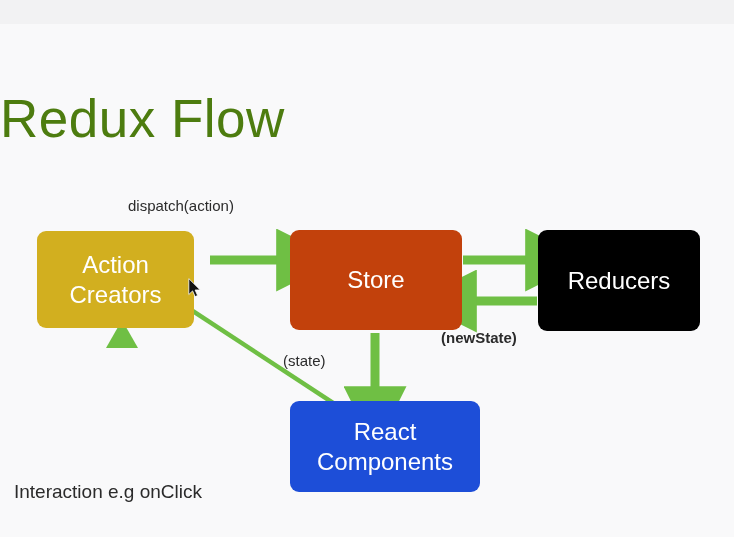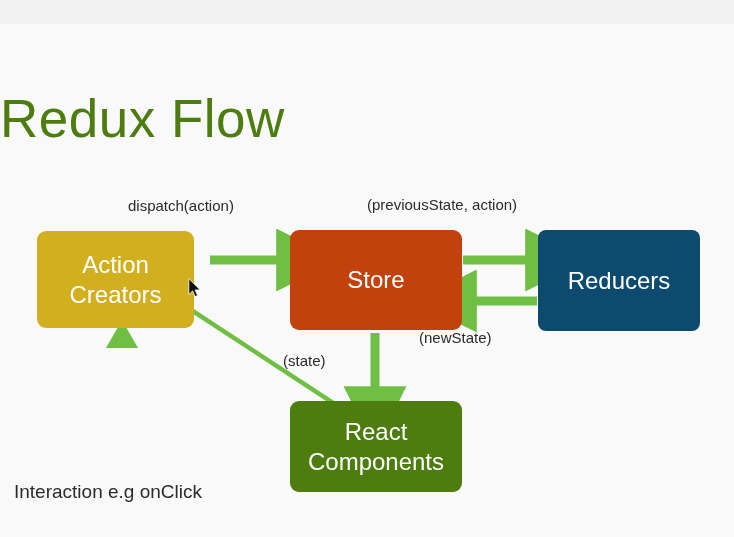--- a/index.html
+++ b/index.html
@@ -43,21 +43,21 @@
   }
   .edge-label {
     position: absolute;
     font-size: 15px;
     color: #2b2b2b;
     white-space: nowrap;
     font-family: "Liberation Sans", sans-serif;
   }
   #label-dispatch  { left: 128px; top: 197px; }
   #label-prevstate { left: 367px; top: 196px; }
-  #label-newstate  { left: 419px; top: 329px; }
+  #label-newstate  { left: 441px; top: 329px; font-weight: bold; }
   #label-state     { left: 283px; top: 352px; text-align: center; }
   #label-interaction {
     left: 14px; top: 481px;
     font-size: 19px;
   }
   .node {
     position: absolute;
     display: flex;
     align-items: center;
     justify-content: center;
@@ -72,26 +72,25 @@
   #node-action-creators {
     left: 37px;  top: 231px;  width: 157px; height: 97px;
     background: #d2af1f;
   }
   #node-store {
     left: 290px; top: 230px;  width: 172px; height: 100px;
     background: #c2410c;
   }
   #node-reducers {
     left: 538px; top: 230px;  width: 162px; height: 101px;
-    background: #0c4a6e;
-    border-radius: 8px;
+    background: #000000;
   }
   #node-react-components {
-    left: 290px; top: 401px;  width: 172px; height: 91px;
-    background: #4d7c0f;
+    left: 290px; top: 401px;  width: 190px; height: 91px;
+    background: #1d4ed8;
   }
   #cursor {
     position: absolute;
     left: 188px;
     top: 278px;
     width: 14px;
     height: 20px;
   }
 </style>
 </head>
@@ -122,21 +121,20 @@
     <line x1="375" y1="333" x2="375" y2="397" stroke="#6fbf44" stroke-width="9" marker-end="url(#arrow-r)"></line>
 
     <line x1="408" y1="452" x2="150" y2="283" stroke="#6fbf44" stroke-width="4.5"></line>
 
     <polygon points="122,320 138,348 106,348" fill="#6fbf44"></polygon>
   </svg>
 
   <div class="title">Redux Flow</div>
 
   <div class="edge-label" id="label-dispatch">dispatch(action)</div>
-  <div class="edge-label" id="label-prevstate">(previousState, action)</div>
   <div class="edge-label" id="label-newstate">(newState)</div>
   <div class="edge-label" id="label-state">(state)</div>
   <div class="edge-label" id="label-interaction">Interaction e.g onClick</div>
 
   <div class="node" id="node-action-creators">
     <div>
       <span>Action</span><br>
       <span>Creators</span>
     </div>
   </div>

